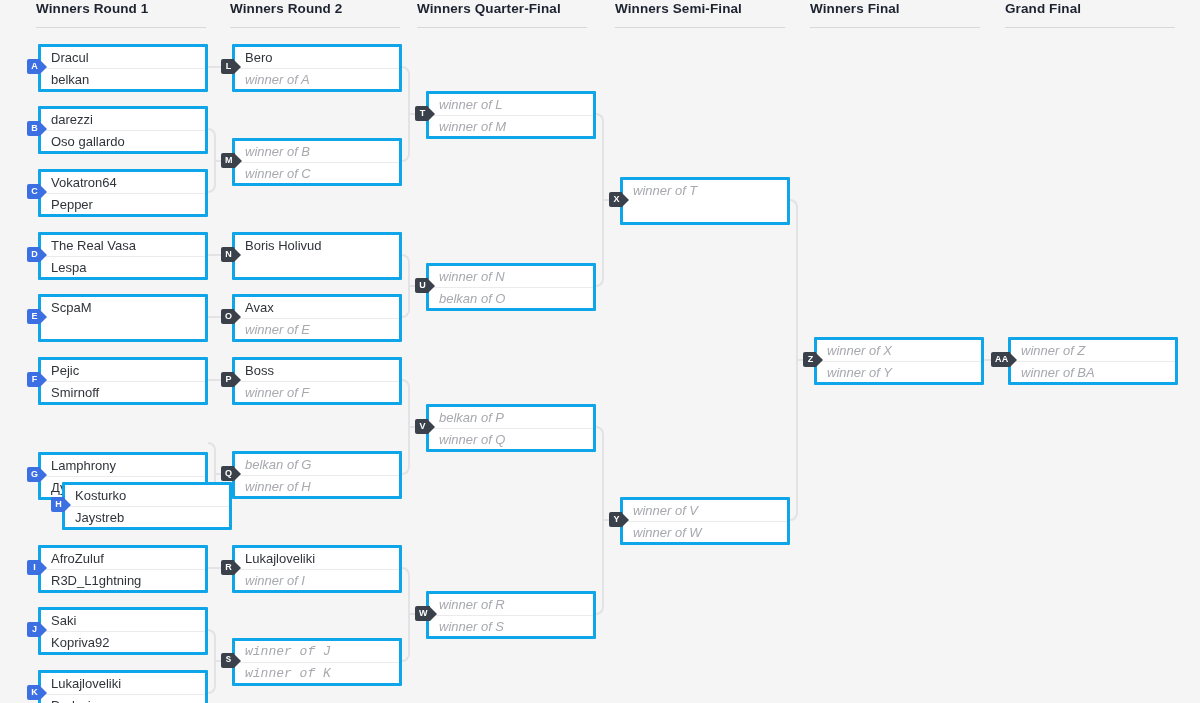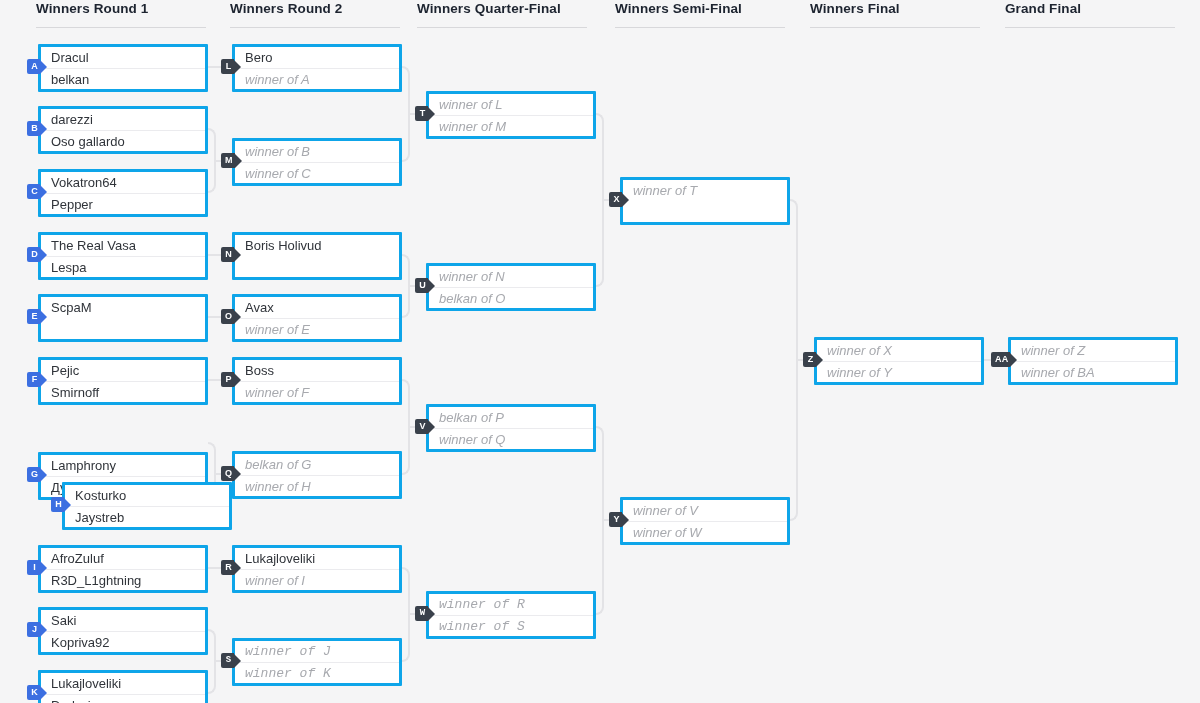--- a/index.html
+++ b/index.html
@@ -312,21 +312,21 @@
       <div class="match" style="left: 426px; top: 404px;">
         <div class="box">
           <div class="slot placeholder">belkan of P</div>
           <div class="slot placeholder">winner of Q</div>
         </div>
         <div class="badge" style="left: -11px;">
           <span class="badge-rect" style="background: rgb(58, 65, 75);">V</span>
           <span class="badge-point" style="border-left-color: rgb(58, 65, 75);"></span>
         </div>
       </div>
-      <div class="match" style="left: 426px; top: 591px; font-family: Liberation Mono, monospace;">
+      <div class="match" style="left: 426px; top: 591px;">
         <div class="box">
           <div class="slot placeholder">winner of R</div>
           <div class="slot placeholder">winner of S</div>
         </div>
         <div class="badge" style="left: -11px;">
           <span class="badge-rect" style="background: rgb(58, 65, 75);">W</span>
           <span class="badge-point" style="border-left-color: rgb(58, 65, 75);"></span>
         </div>
       </div>
       <div class="match" style="left: 620px; top: 177px;">

